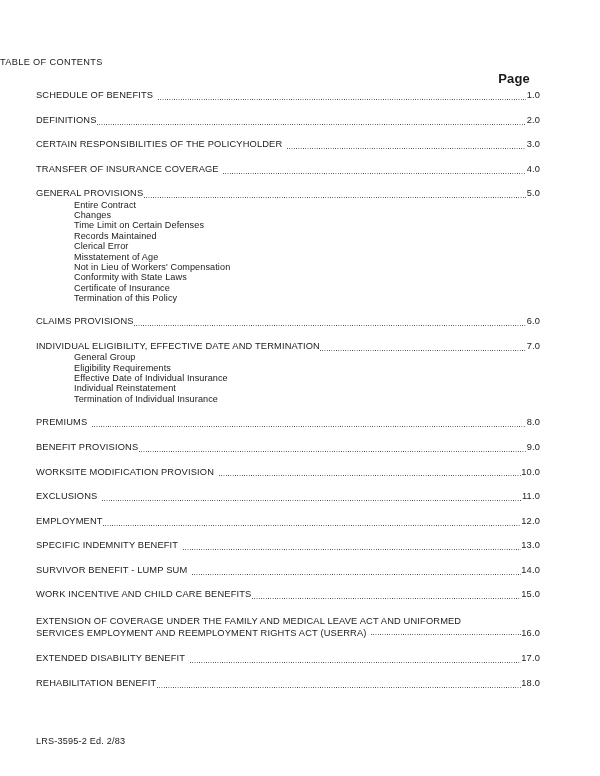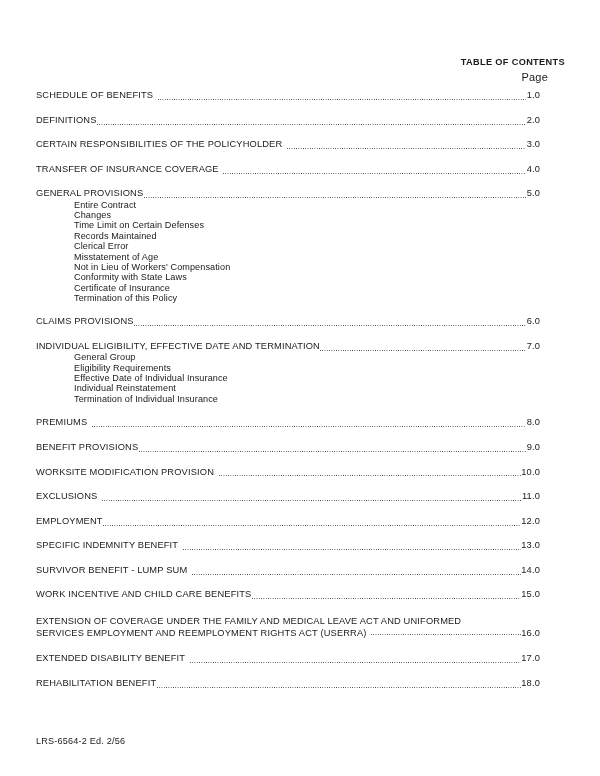--- a/index.html
+++ b/index.html
@@ -25,31 +25,31 @@
     padding: 0;
     overflow: hidden;
   }
 
   
   .doc-title {
     position: absolute;
     left: 0;
     top: 57px;
     width: 565px;
-    text-align: right;
+    text-align: left;
     font-size: 9.2px;
+    font-weight: normal;
+    letter-spacing: 0.35px;
+  }
+  .page-col-header {
+    position: absolute;
+    right: 70px;
+    top: 71px;
+    font-size: 13px;
     font-weight: bold;
-    letter-spacing: 0.35px;
-  }
-  .page-col-header {
-    position: absolute;
-    right: 52px;
-    top: 71px;
-    font-size: 11px;
-    font-weight: normal;
     letter-spacing: 0.2px;
   }
 
   
   .toc {
     position: absolute;
     left: 36px;
     top: 90px;
     width: 504px;
   }
@@ -294,15 +294,15 @@
       </div>
       <div class="toc-entry">
         <div class="toc-row">
           <span class="toc-label">REHABILITATION BENEFIT</span>
           <span class="toc-leader"></span>
           <span class="toc-page">18.0</span>
         </div>
       </div>
     </div>
 
-  <div class="footer">LRS-6564-2 Ed. 2/56</div>
+  <div class="footer">LRS-3595-2 Ed. 2/83</div>
 
 </div>
 
 </body></html>

